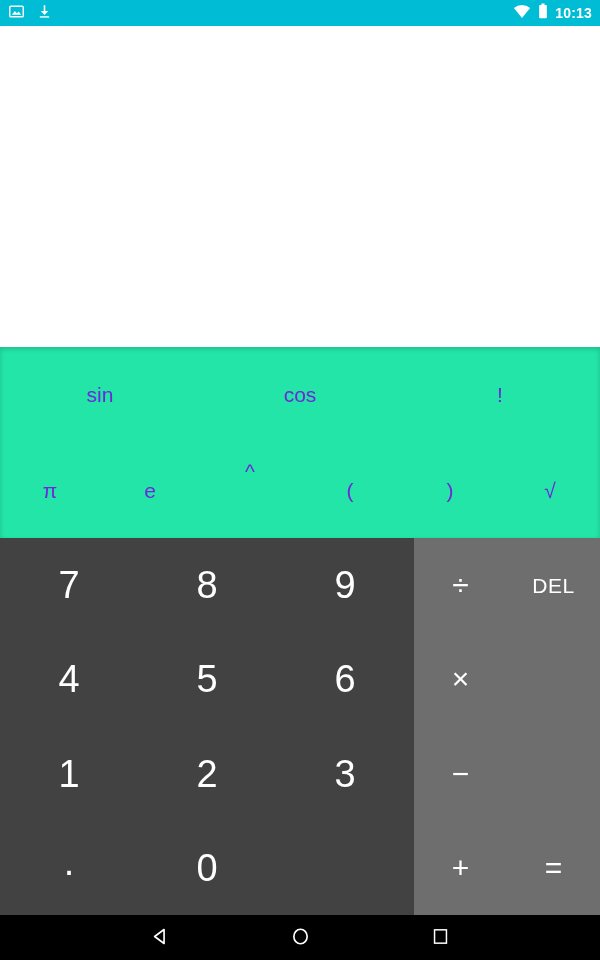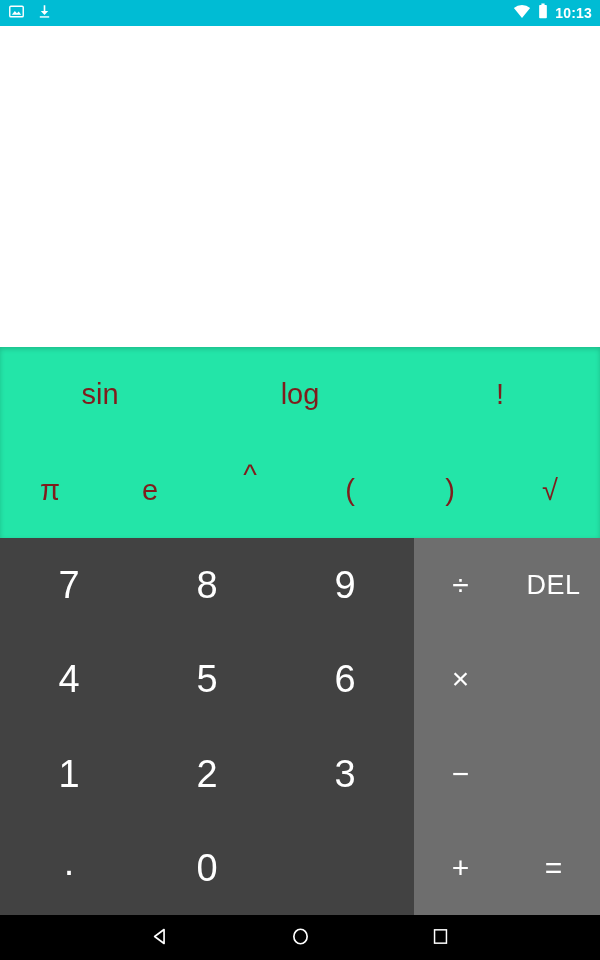--- a/index.html
+++ b/index.html
@@ -86,22 +86,22 @@
   }
   .sci-row {
     flex: 1 1 0;
     display: flex;
   }
   .sci-key {
     flex: 1 1 0;
     display: flex;
     align-items: center;
     justify-content: center;
-    color: #7f1d1d;
-    font-size: 29px;
+    color: #6d28d9;
+    font-size: 21px;
     font-weight: 300;
     line-height: 1;
     cursor: pointer;
     user-select: none;
     background: transparent;
     border: 0;
     font-family: "Liberation Sans", sans-serif;
     padding: 0;
   }
   .sci-key.caret-key {
@@ -169,21 +169,21 @@
     font-weight: 300;
     line-height: 1;
     cursor: pointer;
     user-select: none;
     background: transparent;
     border: 0;
     font-family: "Liberation Sans", sans-serif;
     padding: 0;
   }
   .op-key.text-key {
-    font-size: 27px;
+    font-size: 21px;
     letter-spacing: 0.5px;
   }
   .op-key.empty {
     cursor: default;
   }
 
   
   .nav-bar {
     flex: 0 0 45px;
     background: #000000;
@@ -243,21 +243,21 @@
   </div>
 
   <div class="display">
     <div class="display-formula"></div>
     <div class="display-result"></div>
   </div>
 
   <div class="sci-pad">
     <div class="sci-row">
       <button class="sci-key">sin</button>
-      <button class="sci-key">log</button>
+      <button class="sci-key">cos</button>
       <button class="sci-key">!</button>
     </div>
     <div class="sci-row">
       <button class="sci-key">π</button>
       <button class="sci-key">e</button>
       <button class="sci-key caret-key">^</button>
       <button class="sci-key">(</button>
       <button class="sci-key">)</button>
       <button class="sci-key">√</button>
     </div>

